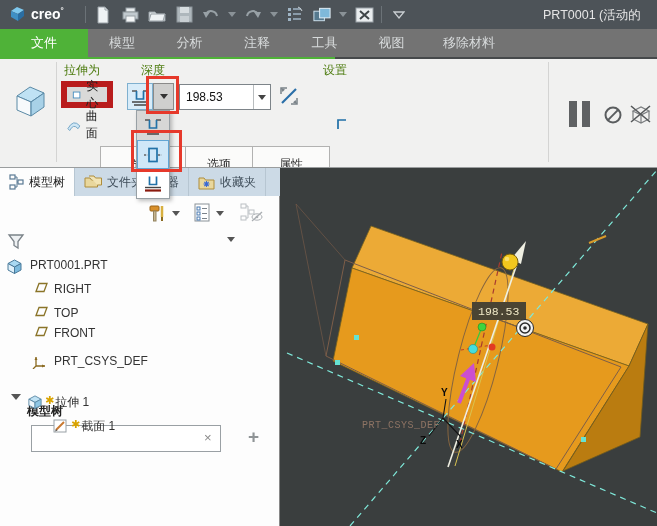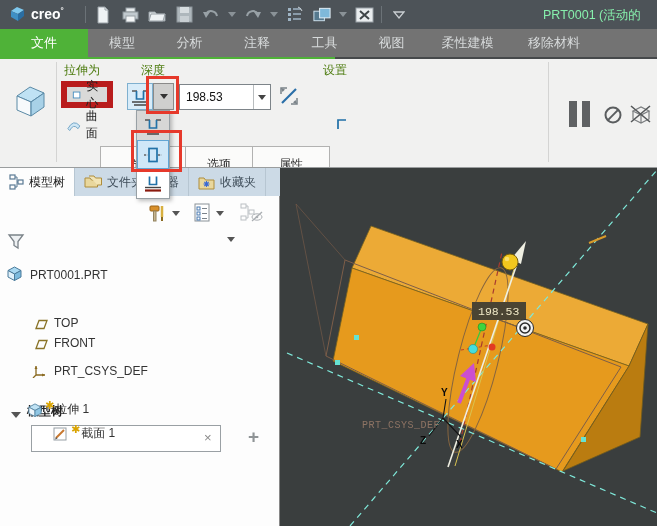--- a/index.html
+++ b/index.html
@@ -8,21 +8,21 @@
 .app{position:relative;width:657px;height:526px;background:#f1f1f0;overflow:hidden}
 .abs{position:absolute}
 
 .titlebar{position:absolute;left:0;top:0;width:657px;height:29px;background:#4d5358;color:#e6e9ea}
 .logo{position:absolute;left:9px;top:5px;display:flex;align-items:center;gap:5px;font-weight:bold;font-size:14px;color:#fff}
 .tb-sep{position:absolute;top:6px;width:1px;height:17px;background:#6b7277}
 .tb-icons{position:absolute;left:93px;top:4px;display:flex;gap:7px;align-items:center}
 .tb-btn{width:20px;height:21px;display:flex;align-items:center;justify-content:center}
 .caret{width:0;height:0;border-left:4px solid transparent;border-right:4px solid transparent;border-top:5px solid #c3c9cc}
 .caret.dim{border-top-color:#8a9297}
-.win-title{position:absolute;left:543px;top:7px;white-space:nowrap;font-size:12.5px;color:#86efac}
+.win-title{position:absolute;left:543px;top:7px;white-space:nowrap;font-size:12.5px;color:#e5e5e5}
 
 .tabbar{position:absolute;left:0;top:29px;width:657px;height:36px;background:#737373;display:flex}
 .rtab{height:28px;display:flex;align-items:center;justify-content:center;color:#d7dadb;font-size:13px}
 .rtab.active{background:#4fb238;color:#fff}
 .ribbon-underline-green{position:absolute;left:0;top:57px;width:335px;height:2px;background:#4fb238}
 .ribbon-underline-dark{position:absolute;left:335px;top:57px;width:322px;height:2px;background:#46494b}
 
 .dashboard{position:absolute;left:0;top:59px;width:657px;height:109px;background:#f1f1f0;border-bottom:1px solid #9a9d9e}
 .grp-label{position:absolute;font-size:12px;color:#4d7c0f}
 .vsep{position:absolute;width:1px;background:#d4d4d3}
@@ -40,21 +40,21 @@
 .dash-bottom{position:absolute;left:0;top:167px;width:657px;height:1px;background:#9a9d9e}
 
 .navtabs{position:absolute;left:0;top:168px;width:280px;height:28px;background:#ccdae6;display:flex;align-items:stretch}
 .ntab{display:flex;align-items:center;gap:5px;padding:0 9px;font-size:12px;color:#3e4c58;border-right:1px solid #b7c6d2}
 .ntab.active{background:#fdfdfd;color:#222}
 .navpanel{position:absolute;left:0;top:196px;width:280px;height:330px;background:#fdfdfd;border-right:1px solid #888}
 .np-title{position:absolute;left:27px;top:207px;font-weight:bold;font-size:12px;color:#222}
 .filter-input{position:absolute;left:31px;top:229px;width:190px;height:27px;border:1px solid #9aa0a4;background:#fff;font-size:12px;padding:0 18px 0 5px;color:#333}
 .clear-x{position:absolute;left:204px;top:234px;color:#8a8a8a;font-size:13px}
 .plus{position:absolute;left:248px;top:230px;color:#8f9496;font-size:19px;font-weight:bold}
-.trow{position:absolute;display:flex;align-items:flex-end;font-size:12px;color:#333;height:24px}
+.trow{position:absolute;display:flex;align-items:flex-start;font-size:12px;color:#333;height:24px}
 .aster{color:#d9a300;font-size:11px;font-weight:bold;margin:0 1px 6px 0}
 .tri-down{width:0;height:0;border-left:5px solid transparent;border-right:5px solid transparent;border-top:6px solid #555}
 
 .viewport{position:absolute;left:280px;top:168px;width:377px;height:358px;background:#3a3e3e}
 
 .ddmenu{position:absolute;left:136px;top:110px;width:34px;background:#fff;border:1px solid #98a0a5;box-shadow:2px 2px 4px rgba(0,0,0,.25);z-index:50}
 .dditem{height:29px;display:flex;align-items:center;justify-content:center}
 .dditem.first{background:#d7d7d6}
 .dditem.selected{background:#cfe7f8;border:1px solid #62a5d4}
 .redbox{position:absolute;border:3px solid #e6392b;z-index:60}
@@ -149,21 +149,20 @@
     <div class="win-title">PRT0001 (活动的</div>
   </div>
 
   <div class="tabbar">
     <div class="rtab active" style="width:88px">文件</div>
     <div class="rtab" style="width:68px">模型</div>
     <div class="rtab" style="width:67px">分析</div>
     <div class="rtab" style="width:68px">注释</div>
     <div class="rtab" style="width:67px">工具</div>
     <div class="rtab" style="width:67px">视图</div>
-    <div class="rtab" style="width:85px">柔性建模</div>
     <div class="rtab" style="width:88px">移除材料</div>
   </div>
   <div class="ribbon-underline-green"></div>
   <div class="ribbon-underline-dark"></div>
 
   <div class="dashboard">
 
     <div class="abs" style="left:8px;top:24px">
       <svg width="42" height="38" viewBox="0 0 42 38">
         <polygon points="9,13 22,4 36,10 23,19" fill="#bfe2f4" stroke="#5b8aa6"></polygon>
@@ -316,20 +315,26 @@
     <span class="plus">+</span>
 
     <div class="trow" style="left:6px;top:62px">
       <svg width="17" height="17" viewBox="0 0 17 17" style="margin-right:7px">
         <polygon points="2,5.5 8.5,2 15,5.5 8.5,9" fill="#a9d9f2" stroke="#4a7a9a"></polygon>
         <polygon points="2,5.5 8.5,9 8.5,15.5 2,12" fill="#dff0fa" stroke="#4a7a9a"></polygon>
         <polygon points="8.5,9 15,5.5 15,12 8.5,15.5" fill="#7cbadd" stroke="#4a7a9a"></polygon>
       </svg>
       <span>PRT0001.PRT</span>
     </div>
+    <div class="trow" style="left:33px;top:86px">
+      <svg width="15" height="11" viewBox="0 0 15 11" style="margin-right:6px">
+          <polygon points="3,9.5 6,1.5 14,1.5 11,9.5" fill="none" stroke="#8a7428" stroke-width="1.3"></polygon>
+        </svg>
+      <span>RIGHT</span>
+    </div>
     <div class="trow" style="left:33px;top:110px">
       <svg width="15" height="11" viewBox="0 0 15 11" style="margin-right:6px">
           <polygon points="3,9.5 6,1.5 14,1.5 11,9.5" fill="none" stroke="#8a7428" stroke-width="1.3"></polygon>
         </svg>
       <span>TOP</span>
     </div>
     <div class="trow" style="left:33px;top:130px">
       <svg width="15" height="11" viewBox="0 0 15 11" style="margin-right:6px">
           <polygon points="3,9.5 6,1.5 14,1.5 11,9.5" fill="none" stroke="#8a7428" stroke-width="1.3"></polygon>
         </svg>

